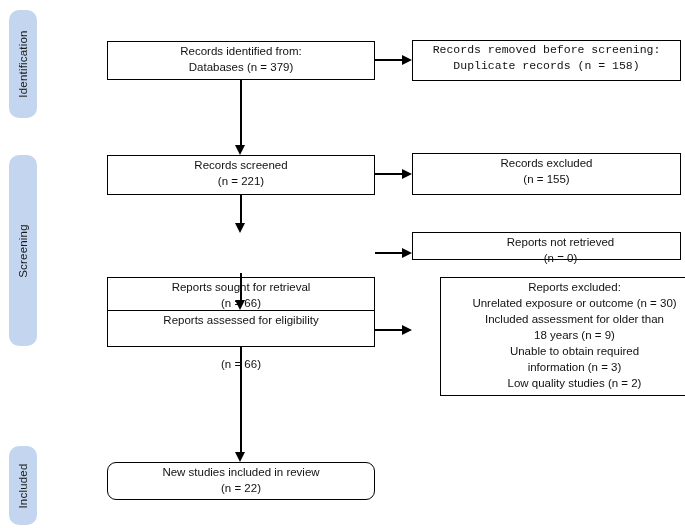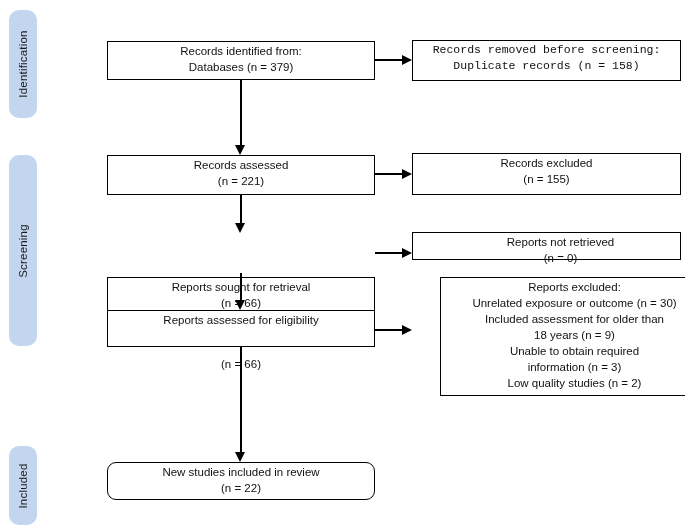--- a/index.html
+++ b/index.html
@@ -87,21 +87,21 @@
   </div>
   <div class="stage" id="stage-included" style="background: rgb(195, 213, 239);">
     <span class="stage-label">Included</span>
   </div>
 
   <div class="box col-left" id="box-identified">
     <div>Records identified from:</div>
     <div>Databases (n = 379)</div>
   </div>
   <div class="box col-left" id="box-screened">
-    <div>Records assessed</div>
+    <div>Records screened</div>
     <div>(n = 221)</div>
   </div>
   <div class="box col-left" id="box-sought">
     <div>Reports sought for retrieval</div>
     <div>(n = 66)</div>
   </div>
   <div class="box col-left" id="box-assessed">
     <div>Reports assessed for eligibility</div>
     <div>(n = 66)</div>
   </div>

